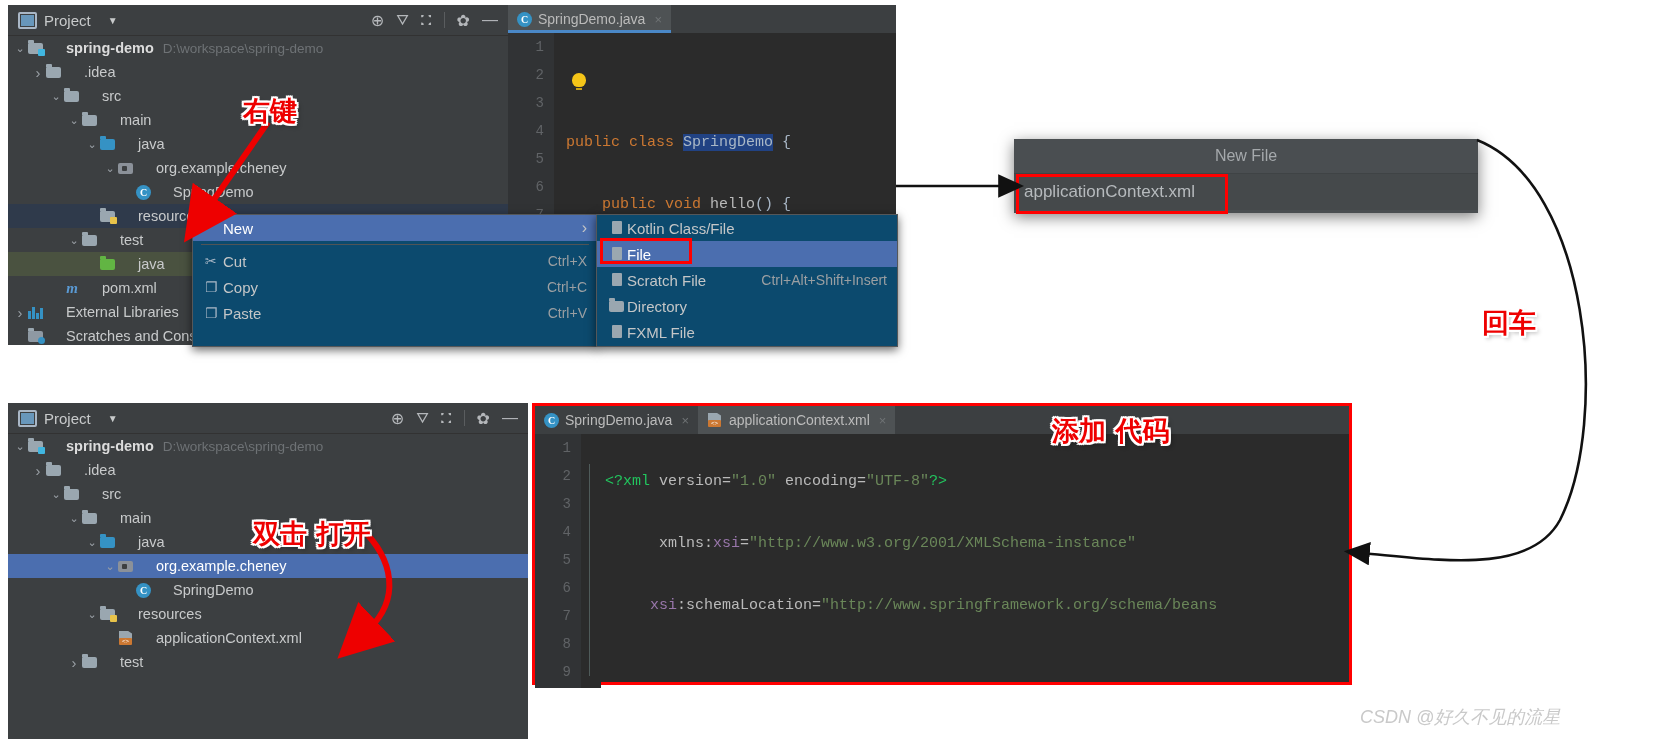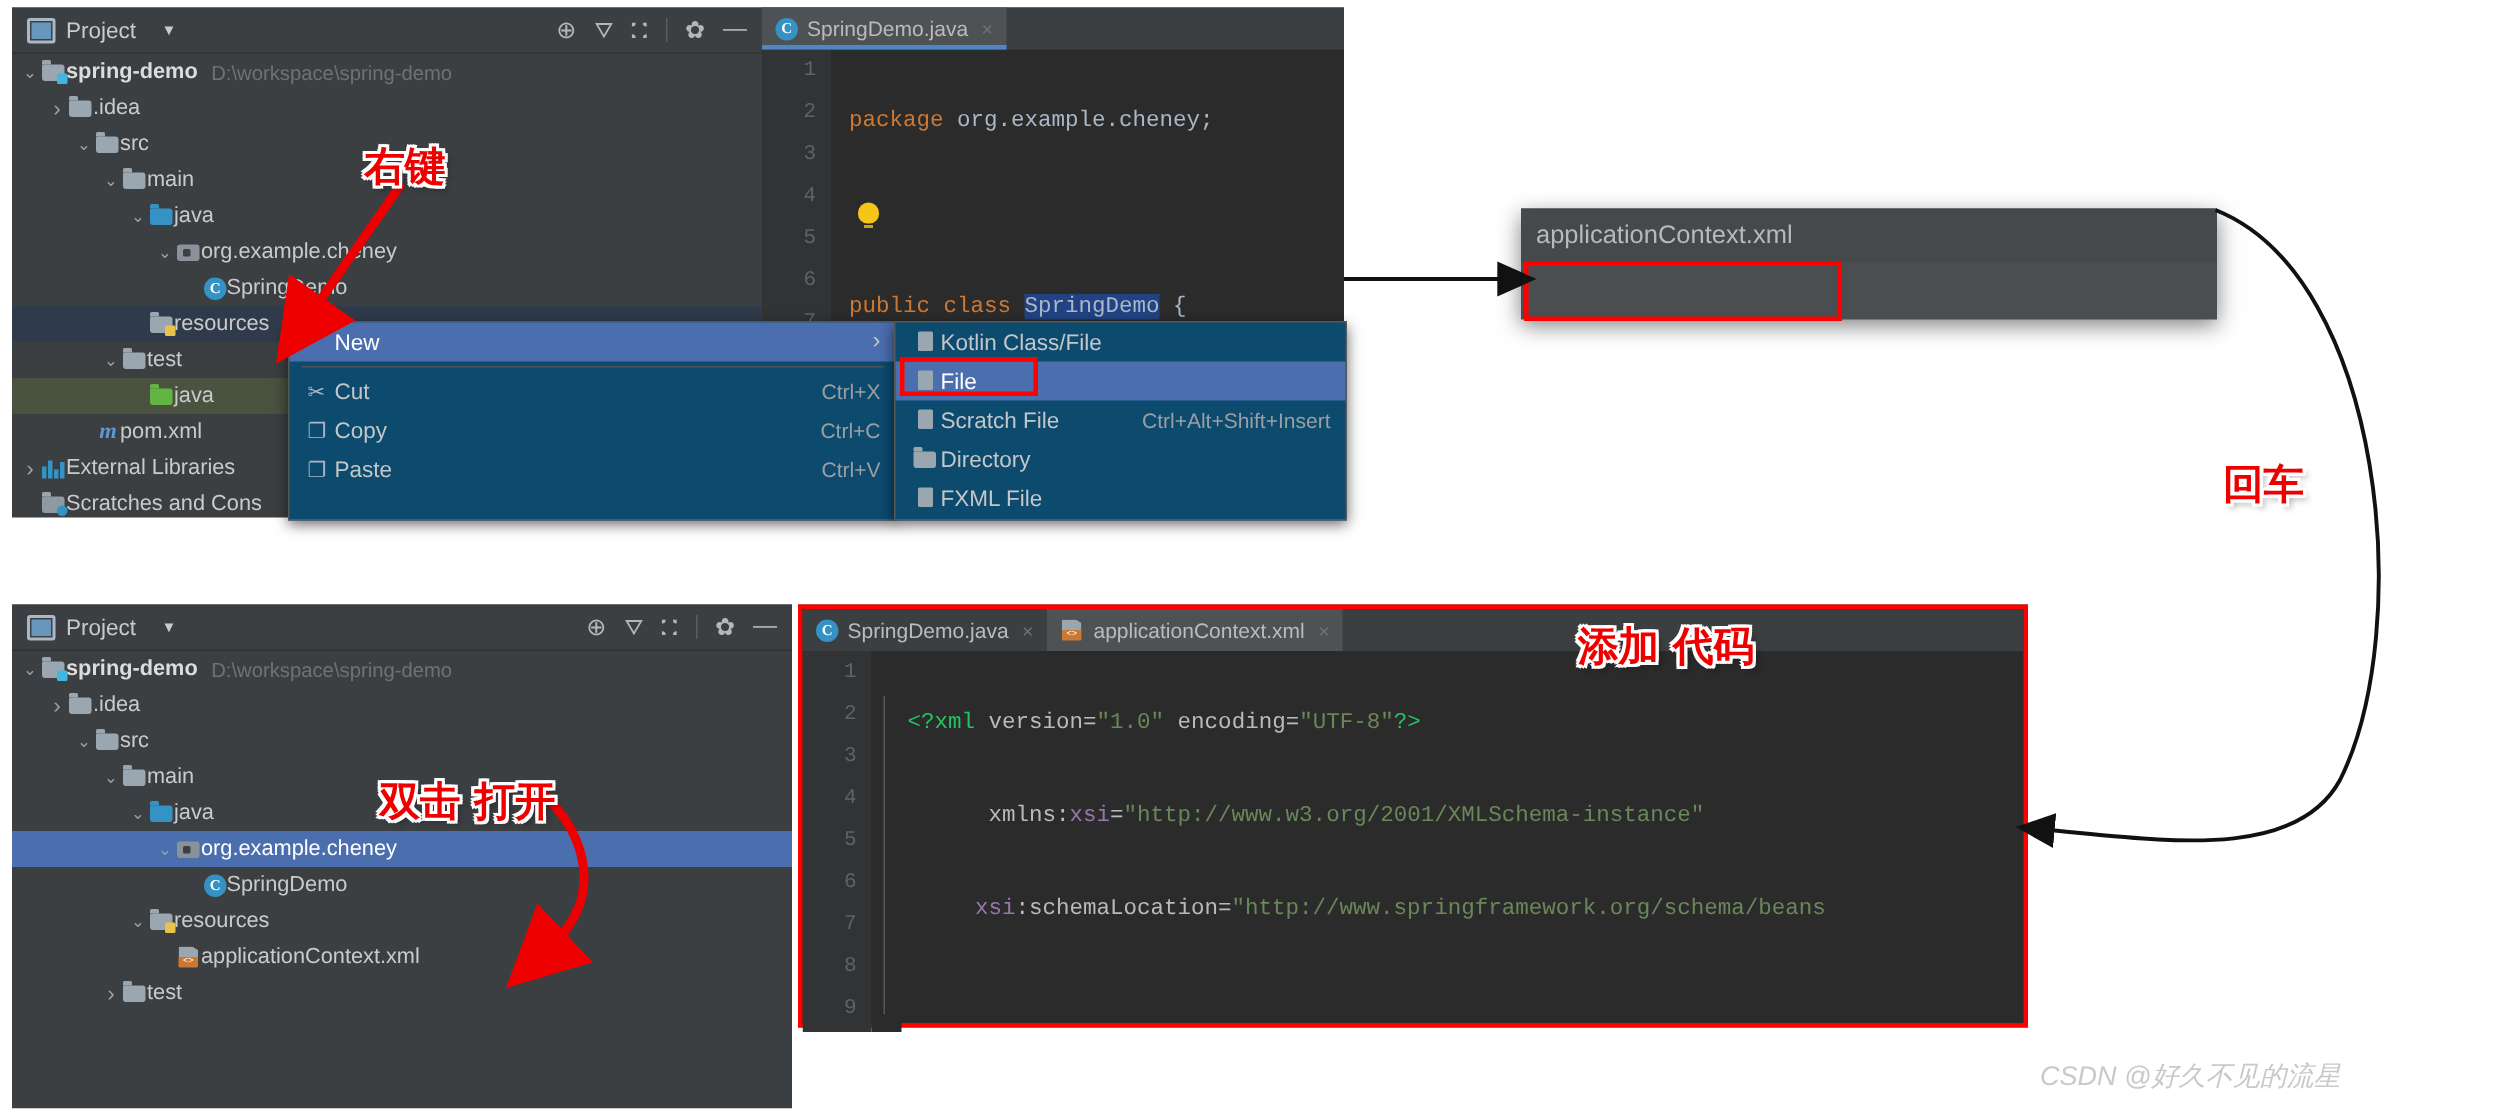--- a/index.html
+++ b/index.html
@@ -9,21 +9,21 @@
 
   
   .panel{background:#3c3f41;color:#bbbbbb;}
   .tree-row{height:24px;display:flex;align-items:center;white-space:nowrap;
             font-size:14.5px;color:#c8cacb;padding-left:4px;}
   .tree-row.sel-blue{background:#4b6eaf;color:#ffffff;}
   .tree-row.sel-dark{background:#2f3a4b;}
   .tree-row.sel-green{background:#4a5240;}
   .chev{width:16px;text-align:center;color:#9aa0a6;font-size:11px;flex:none;}
   .ind{flex:none;}
-  .lbl{margin-left:0;}
+  .lbl{margin-left:22px;}
   .path{color:#6e7275;margin-left:9px;font-size:13.5px;}
   .bold{font-weight:bold;color:#dcdcdc;}
 
   
   .ic{width:16px;height:16px;flex:none;position:relative;display:inline-block;}
   .fold{width:15px;height:11px;background:#9aa7b0;border-radius:1px 2px 2px 2px;
         position:absolute;left:0;top:3px;}
   .fold:before{content:"";position:absolute;left:0;top:-3px;width:6px;height:3px;
         background:#9aa7b0;border-radius:1px 1px 0 0;}
   .fold.blue{background:#3592c4;}
@@ -244,21 +244,20 @@
     <div class="gut" id="top-gutter">
         <div class="ln" style="padding-right: 10px;">1</div>
         <div class="ln" style="padding-right: 10px;">2</div>
         <div class="ln" style="padding-right: 10px;">3</div>
         <div class="ln" style="padding-right: 10px;">4</div>
         <div class="ln" style="padding-right: 10px;">5</div>
         <div class="ln" style="padding-right: 10px;">6</div>
         <div class="ln" style="padding-right: 10px;">7</div>
       </div>
     <div class="code" style="padding-left:12px;flex:1;overflow:hidden;">
-      <div class="ln"><span class="kw">package</span> <span class="pl">org.example.cheney;</span></div>
       <div class="ln" style="padding-left:6px;"><span class="bulb"></span></div>
       <div class="ln"><span class="kw">public class</span> <span class="hl">SpringDemo</span> <span class="pl">{</span></div>
       <div class="ln">    <span class="kw">public void</span> <span class="mth">hello</span><span class="pl">() {</span></div>
       <div class="ln">        <span class="pl">System.</span><span class="ital">out</span><span class="pl">.println(</span><span class="str">"Hello</span></div>
       
       
     </div>
   </div>
 </div>
 
@@ -335,20 +334,21 @@
             <span style="position:absolute;left:3px;top:1px;width:10px;height:13px;background:#9aa7b0;border-radius:1px"></span>
           </span>
         </span>
         <span>FXML File</span>
       </div>
     </div>
 </div>
 <div class="abs redbox" style="left:600px;top:238px;width:92px;height:26px;"></div>
 
 <div class="abs dlg" style="left:1014px;top:139px;width:464px;height:74px;">
+  <div class="dlg-title">New File</div>
   <div class="dlg-field">applicationContext.xml</div>
 </div>
 <div class="abs redbox" style="left:1016px;top:174px;width:212px;height:40px;"></div>
 
 <div class="abs panel" style="left:8px;top:403px;width:520px;height:336px;">
   <div class="ph">
     <div class="ph-title">
       <span class="ph-sq"></span>
       <span>Project</span>
       <span style="font-size:10px;margin-left:10px;">▼</span>

